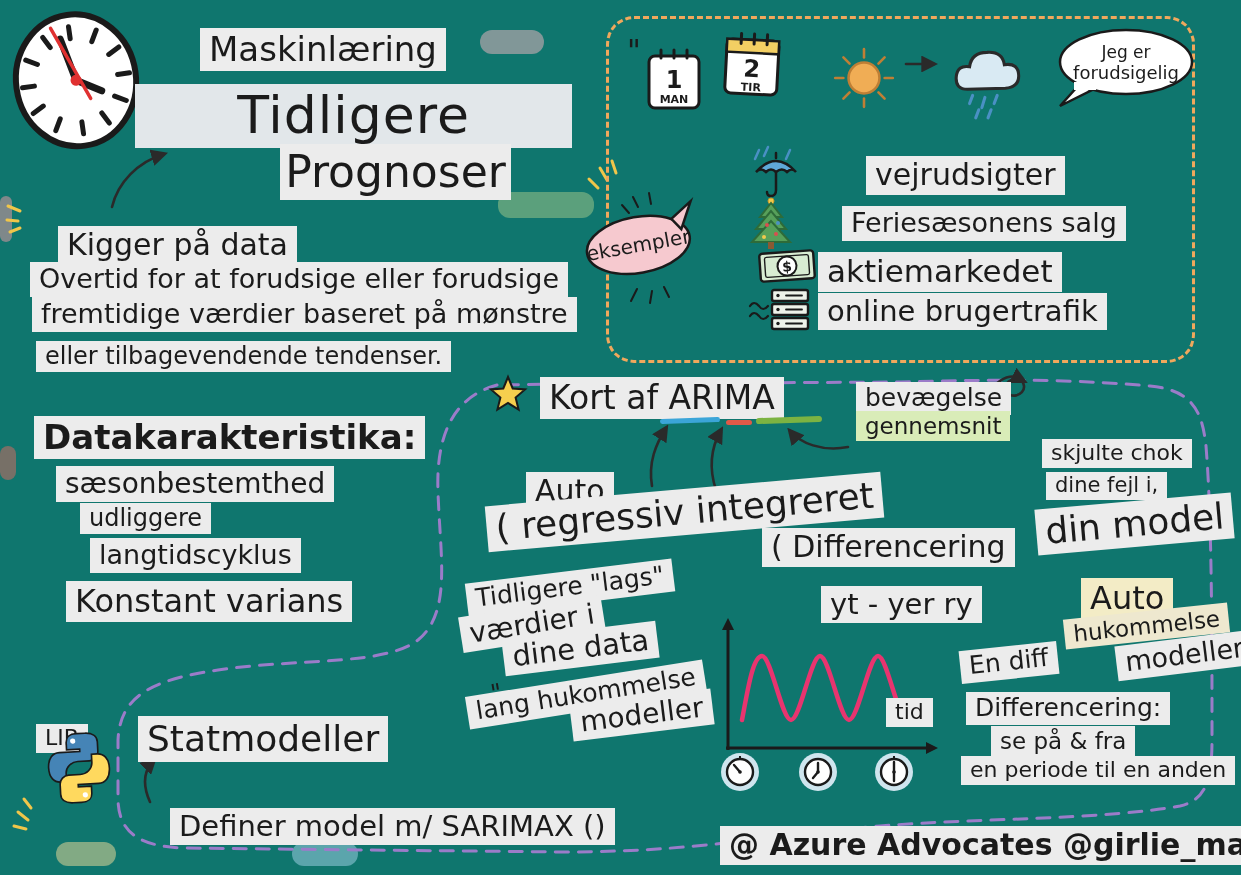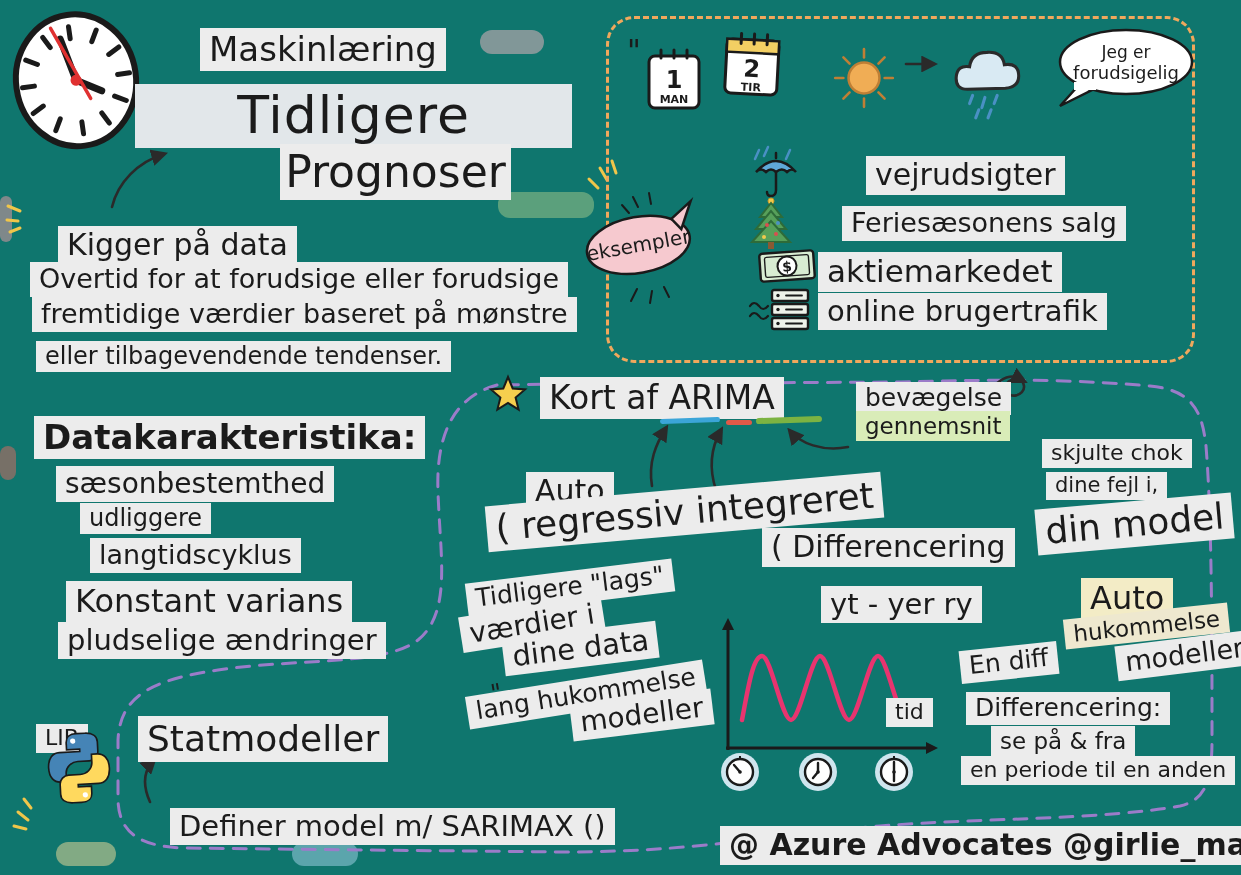--- a/index.html
+++ b/index.html
@@ -96,21 +96,20 @@
   <div class="lbl" style="left:58px;top:226px;font-size:30px">Kigger på data</div>
   <div class="lbl" style="left:30px;top:262px;font-size:27px">Overtid for at forudsige eller forudsige</div>
   <div class="lbl" style="left:32px;top:297px;font-size:27px">fremtidige værdier baseret på mønstre</div>
   <div class="lbl" style="left:36px;top:341px;font-size:24px">eller tilbagevendende tendenser.</div>
 
   <div class="lbl bold" style="left:34px;top:416px;font-size:34px">Datakarakteristika:</div>
   <div class="lbl" style="left:56px;top:466px;font-size:28px">sæsonbestemthed</div>
   <div class="lbl" style="left:80px;top:503px;font-size:24px">udliggere</div>
   <div class="lbl" style="left:90px;top:538px;font-size:27px">langtidscyklus</div>
   <div class="lbl" style="left:66px;top:581px;font-size:32px">Konstant varians</div>
-  <div class="lbl" style="left:58px;top:622px;font-size:29px">pludselige ændringer</div>
 
   <div class="lbl nobg" style="left:618px;top:32px;font-size:30px">"</div>
 
   <svg class="abs" style="left:645px;top:46px" width="58" height="66" viewBox="0 0 58 66">
     <rect x="4" y="10" width="50" height="52" rx="6" fill="#fff" stroke="#1a1a1a" stroke-width="3"></rect>
     <g stroke="#1a1a1a" stroke-width="3" stroke-linecap="round">
       <line x1="16" y1="4" x2="16" y2="12"></line>
         <line x1="29" y1="4" x2="29" y2="12"></line>
         <line x1="42" y1="4" x2="42" y2="12"></line>
     </g>

